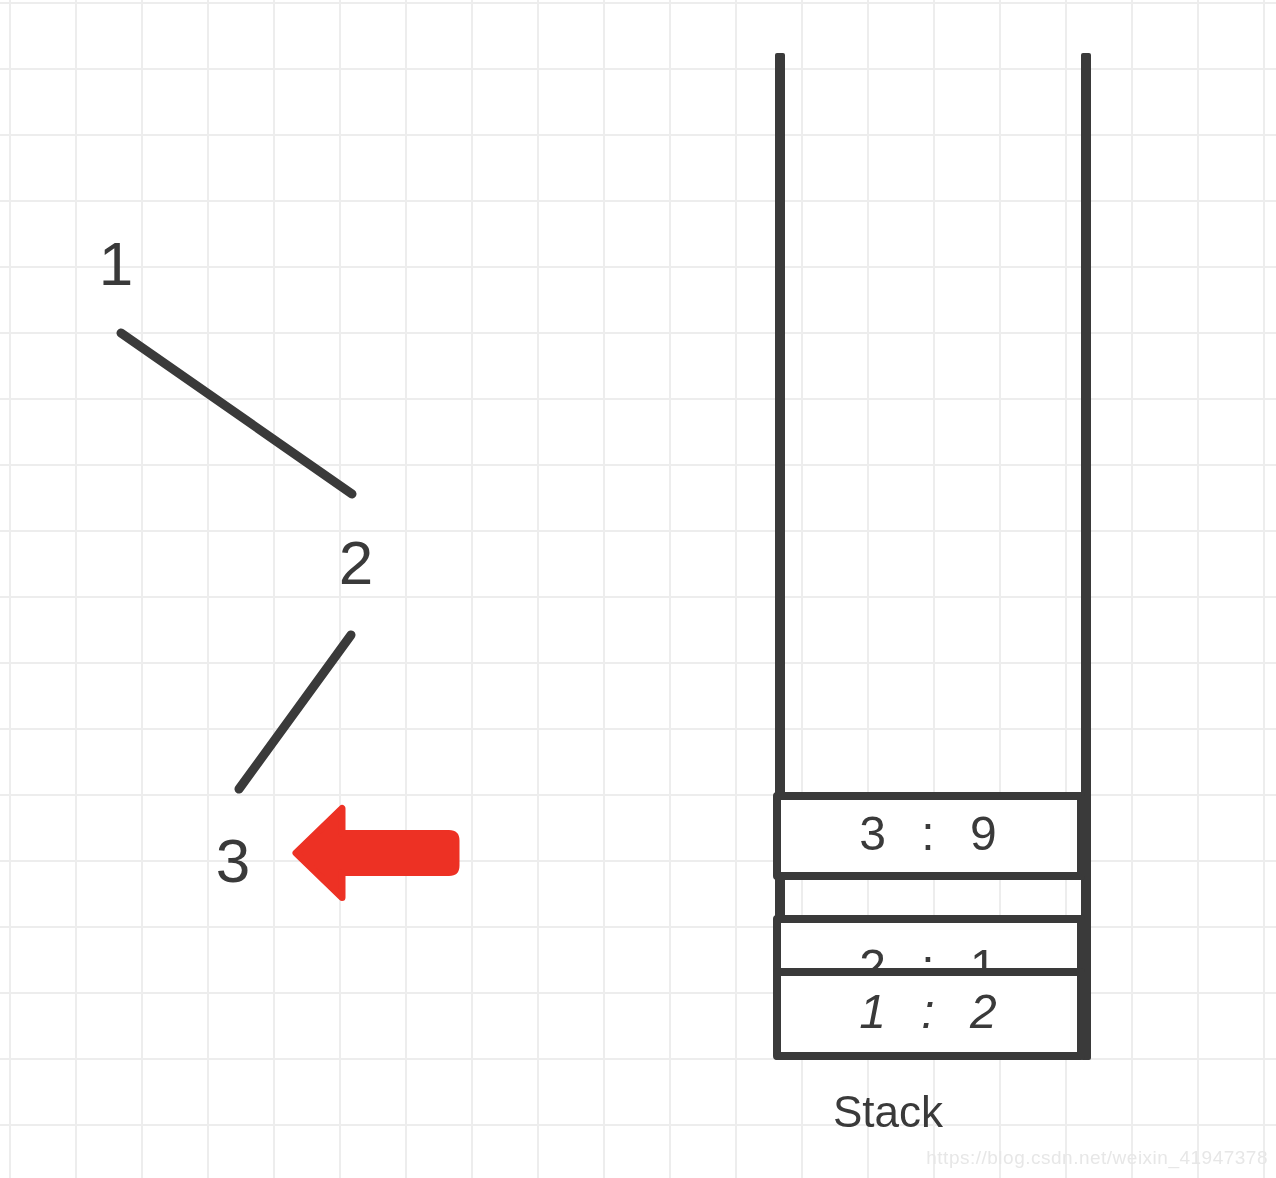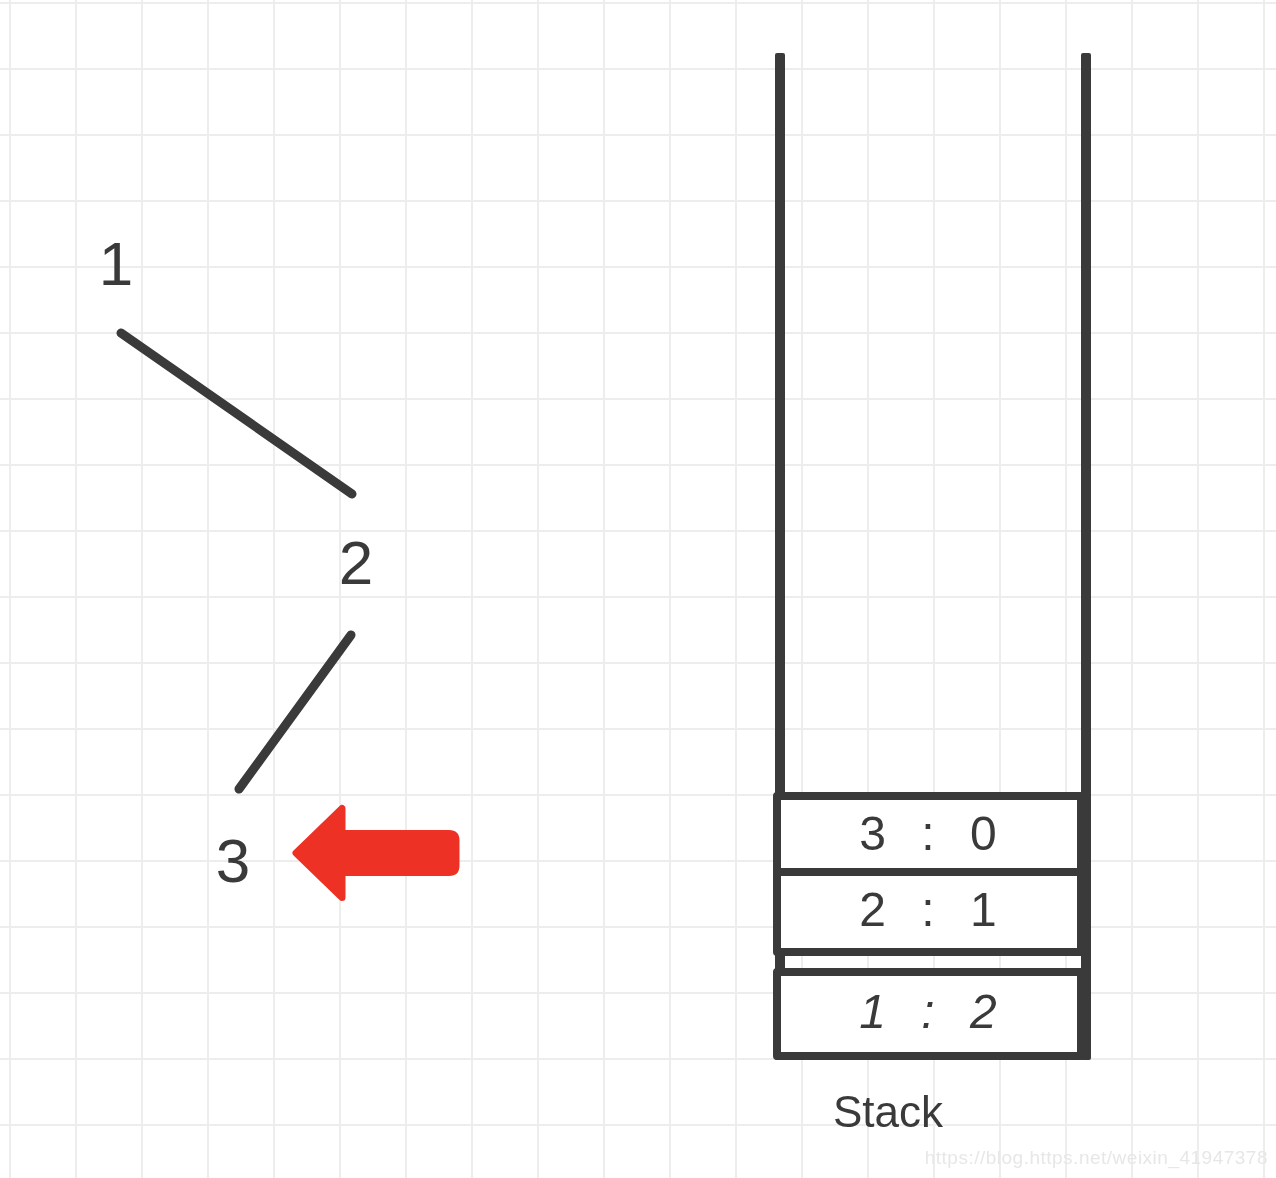--- a/index.html
+++ b/index.html
@@ -49,21 +49,21 @@
     left:773px;
     width:312px;
     border:8px solid var(--ink);
     border-radius:4px;
     background:var(--bg);
     display:flex;
     align-items:center;
     justify-content:center;
   }
   .stack-entry-0{top:792px;height:88px;}
-  .stack-entry-1{top:868px;height:88px;}
+  .stack-entry-1{top:915px;height:88px;align-items:flex-end;}
   .stack-entry-2{top:968px;height:92px;font-style:italic;}
   .stack-entry .entry-text{
     font-size:48px;
     line-height:1;
     letter-spacing:2px;
     word-spacing:18px;
     color:var(--ink);
     padding-bottom:4px;
   }
   .stack-caption{
@@ -100,26 +100,26 @@
     <rect class="wall" x="1081" y="53" width="10" height="1007" rx="2"></rect>
 
     <path class="arrow" d="M 296 853 L 342 808.5 L 342 833.5 L 449 833.5 Q 456 833.5 456 840.5 L 456 865.5 Q 456 872.5 449 872.5 L 342 872.5 L 342 897.5 Z"></path>
   </svg>
 
   <div class="seq-label seq-1">1</div>
   <div class="seq-label seq-2">2</div>
   <div class="seq-label seq-3">3</div>
 
   <div class="stack-entry stack-entry-0">
-    <span class="entry-text">3 : 0</span>
+    <span class="entry-text">3 : 9</span>
   </div>
   <div class="stack-entry stack-entry-1">
     <span class="entry-text">2 : 1</span>
   </div>
   <div class="stack-entry stack-entry-2">
     <span class="entry-text">1 : 2</span>
   </div>
 
   <div class="stack-caption">Stack</div>
 
-  <div class="watermark">https://blog.https.net/weixin_41947378</div>
+  <div class="watermark">https://blog.csdn.net/weixin_41947378</div>
 
 </div>
 
 </body></html>

